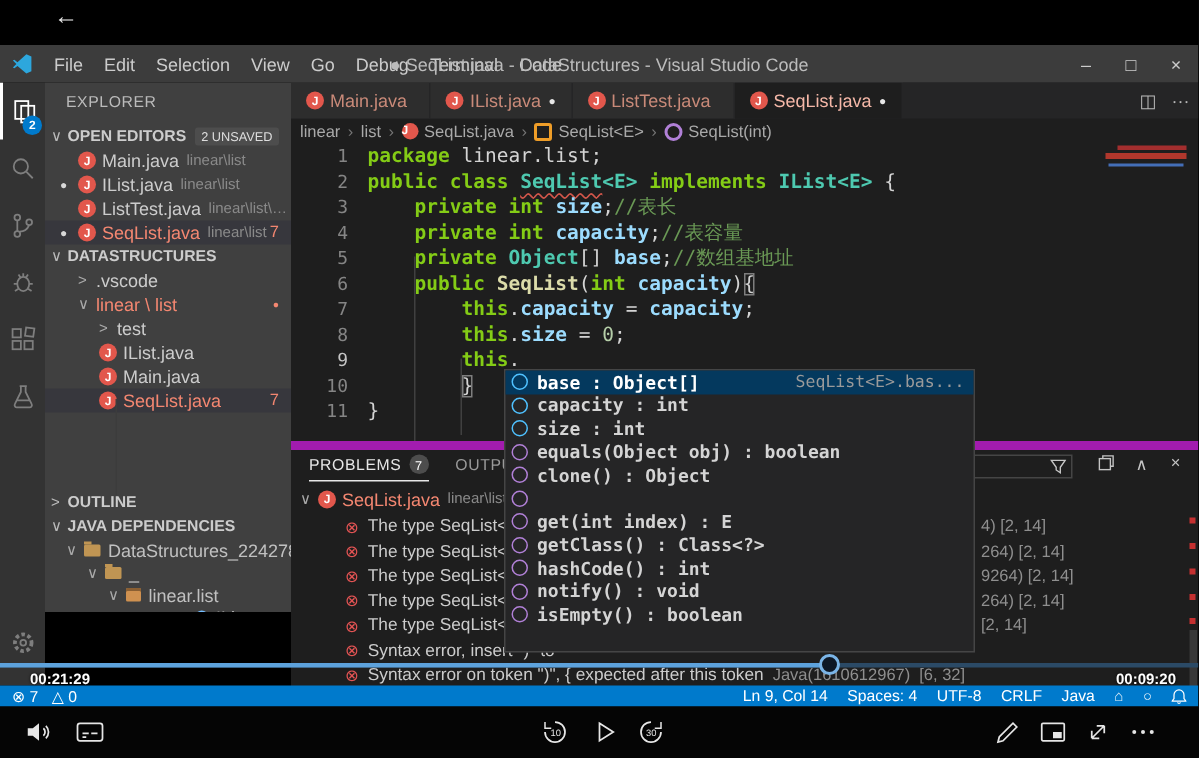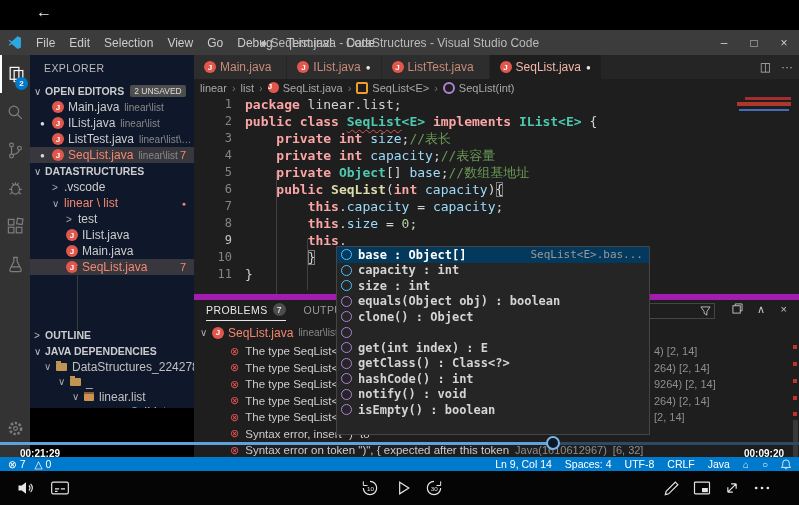--- a/index.html
+++ b/index.html
@@ -30,21 +30,21 @@
   #activitybar{position:absolute;left:0;top:55px;width:30px;height:402px;background:#333333;}
   .aicon{position:relative;width:30px;height:38px;display:flex;align-items:center;justify-content:center;cursor:pointer;}
   .aicon svg{stroke:#7e7e7e;fill:none;stroke-width:1.5;width:19px;height:19px;}
   .aicon.act svg{stroke:#ffffff;}
   .aicon.act{border-left:2px solid #fff;width:28px;}
   #abadge{position:absolute;right:2px;bottom:3px;width:13px;height:13px;border-radius:50%;background:#007acc;color:#fff;
           font-size:8px;display:flex;align-items:center;justify-content:center;font-weight:bold;}
   #gear{position:absolute;left:0;bottom:10px;}
 
   
-  #sidebar{position:absolute;left:30px;top:55px;width:164px;height:353px;background:#0f172a;overflow:hidden;}
+  #sidebar{position:absolute;left:30px;top:55px;width:164px;height:353px;background:#404040;overflow:hidden;}
   #sb-title{padding:7px 0 0 14px;font-size:10.5px;color:#bbbbbb;letter-spacing:.4px;height:14px;}
   .sec-h{display:flex;align-items:center;height:16px;font-size:10.5px;font-weight:bold;color:#cccccc;padding-left:4px;cursor:pointer;}
   .sec-h .chev{width:11px;font-weight:normal;color:#bbb;font-size:10px;}
   #oe-head{margin-top:7px;}
   .unsaved{margin-left:6px;background:#4d4d4d;color:#ddd;font-size:8.5px;font-weight:normal;padding:1px 4px;border-radius:2px;}
   .row{display:flex;align-items:center;height:16px;font-size:12px;color:#cccccc;white-space:nowrap;cursor:pointer;position:relative;}
   .row.sel{background:#37373d;}
   .moddot{width:12px;font-size:8px;color:#d8d8d8;flex:none;text-align:left;}
   .jicon{flex:none;width:12px;height:12px;border-radius:50%;background:#e2574c;color:#fff;font-size:8px;font-weight:bold;
          display:inline-flex;align-items:center;justify-content:center;margin-right:4px;}
@@ -82,24 +82,24 @@
   .bsep{margin:0 5px;color:#767676;}
   .bc:last-child .bsep{display:none;}
   .bci{margin-right:4px;display:inline-block;}
   .bci-class{width:8px;height:8px;border:2px solid #ee9d28;border-radius:2px;}
   .bci-method{width:8px;height:8px;border:2px solid #b180d7;border-radius:50%;}
   #code{position:absolute;left:0;top:41px;right:0;bottom:0;font-family:"DejaVu Sans Mono","Liberation Mono",monospace;
         font-size:13px;line-height:17px;}
   .cline{display:flex;height:17px;white-space:pre;cursor:text;}
   .ln{width:38px;padding-right:13px;text-align:right;color:#858585;flex:none;font-size:12px;}
   .cline.cur .ln{color:#c6c6c6;}
-  .tk.kw{color:#fca5a5;font-weight:bold;}
+  .tk.kw{color:#84cc16;font-weight:bold;}
   .tk.type{color:#4ec9b0;font-weight:bold;}
   .tk.meth{color:#dcdcaa;font-weight:bold;}
-  .tk.var{color:#9cdcfe;font-weight:normal;}
+  .tk.var{color:#9cdcfe;font-weight:bold;}
   .tk.num{color:#b5cea8;}
   .tk.com{color:#6a9955;}
   .tk.pl{color:#d4d4d4;}
   .tk.sq{text-decoration:underline;text-decoration-style:wavy;text-decoration-color:#d4564a;text-decoration-thickness:1px;text-underline-offset:3px;}
   .tk.brk{outline:1px solid #7e7e7e;outline-offset:-1px;}
   .guide{position:absolute;width:1px;background:#404040;}
   #caret{position:absolute;left:152px;top:178px;width:1.5px;height:15px;background:#e8e8e8;}
   #ibeam{position:absolute;left:230px;top:162px;width:1px;height:12px;background:#bbb;}
   #ibeam::before,#ibeam::after{content:"";position:absolute;left:-2px;width:5px;height:1px;background:#bbb;}
   #ibeam::after{bottom:0;}

